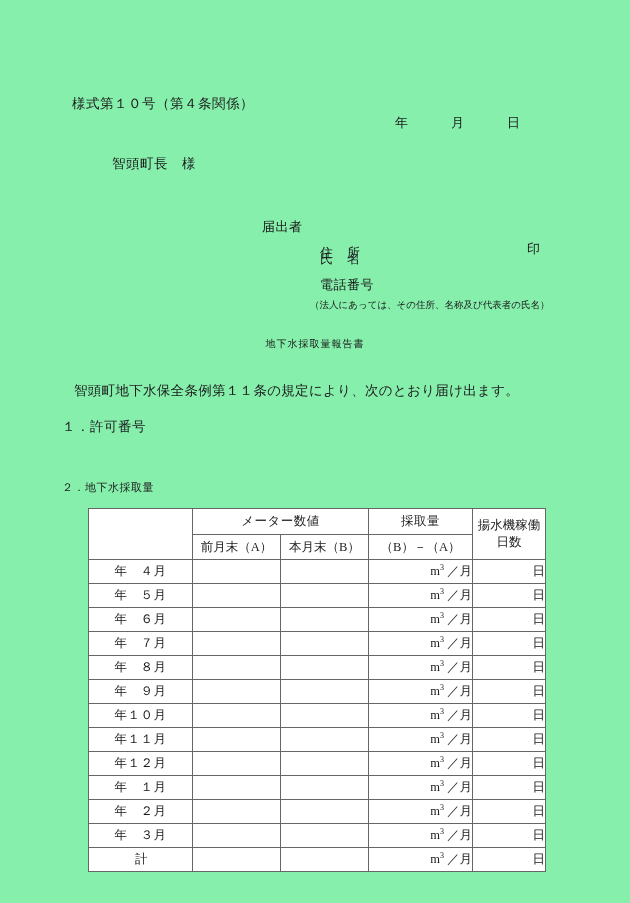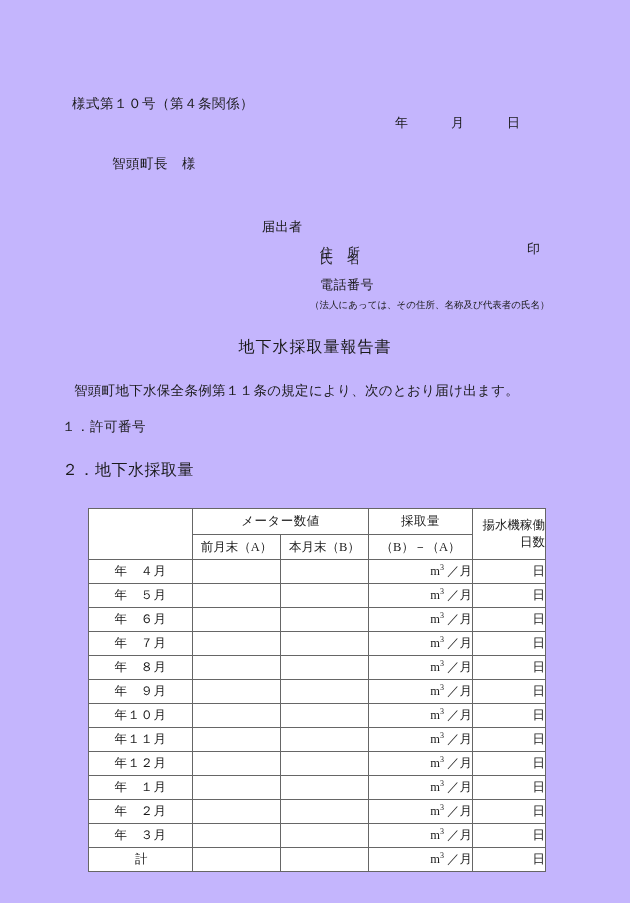--- a/index.html
+++ b/index.html
@@ -12,21 +12,21 @@
     height: 903px;
     font-family: "Liberation Serif", "DejaVu Serif", serif;
     color: #1a1a1a;
     position: relative;
     overflow: hidden;
   }
   .page {
     position: relative;
     width: 630px;
     height: 903px;
-    background: #c4b5fd;
+    background: #86efac;
   }
 
   
   .form-code {
     position: absolute;
     left: 72px;
     top: 95px;
     font-size: 13.5px;
     letter-spacing: 0.5px;
     white-space: nowrap;
@@ -105,21 +105,21 @@
     letter-spacing: 0px;
   }
 
   
   .doc-title {
     position: absolute;
     left: 0;
     right: 0;
     top: 337px;
     text-align: center;
-    font-size: 16px;
+    font-size: 10px;
     letter-spacing: 1px;
   }
   .intro {
     position: absolute;
     left: 74px;
     top: 382px;
     font-size: 13.5px;
     letter-spacing: 0.3px;
     white-space: nowrap;
   }
@@ -136,22 +136,22 @@
   .sec1-note {
     position: absolute;
     left: 312px;
     top: 455px;
     font-size: 10px;
     white-space: nowrap;
   }
   .sec2 {
     position: absolute;
     left: 62px;
-    top: 460px;
-    font-size: 16px;
+    top: 480px;
+    font-size: 11px;
     letter-spacing: 0.5px;
     white-space: nowrap;
   }
 
   
   .tbl-wrap {
     position: absolute;
     left: 88px;
     top: 508px;
     width: 457px;
@@ -182,21 +182,21 @@
     letter-spacing: 0.5px;
   }
   th.hd-sub {
     height: 24px;
     text-align: center;
     font-size: 12.5px;
     letter-spacing: 0px;
     margin-left: 25px;
   }
   th.hd-days {
-    text-align: right;
+    text-align: center;
     font-size: 12.5px;
     padding-left: 4px;
     letter-spacing: 0px;
     vertical-align: middle;
     margin-top: 40px;
   }
   th.hd-blank { }
 
   td.month {
     height: 23px;

